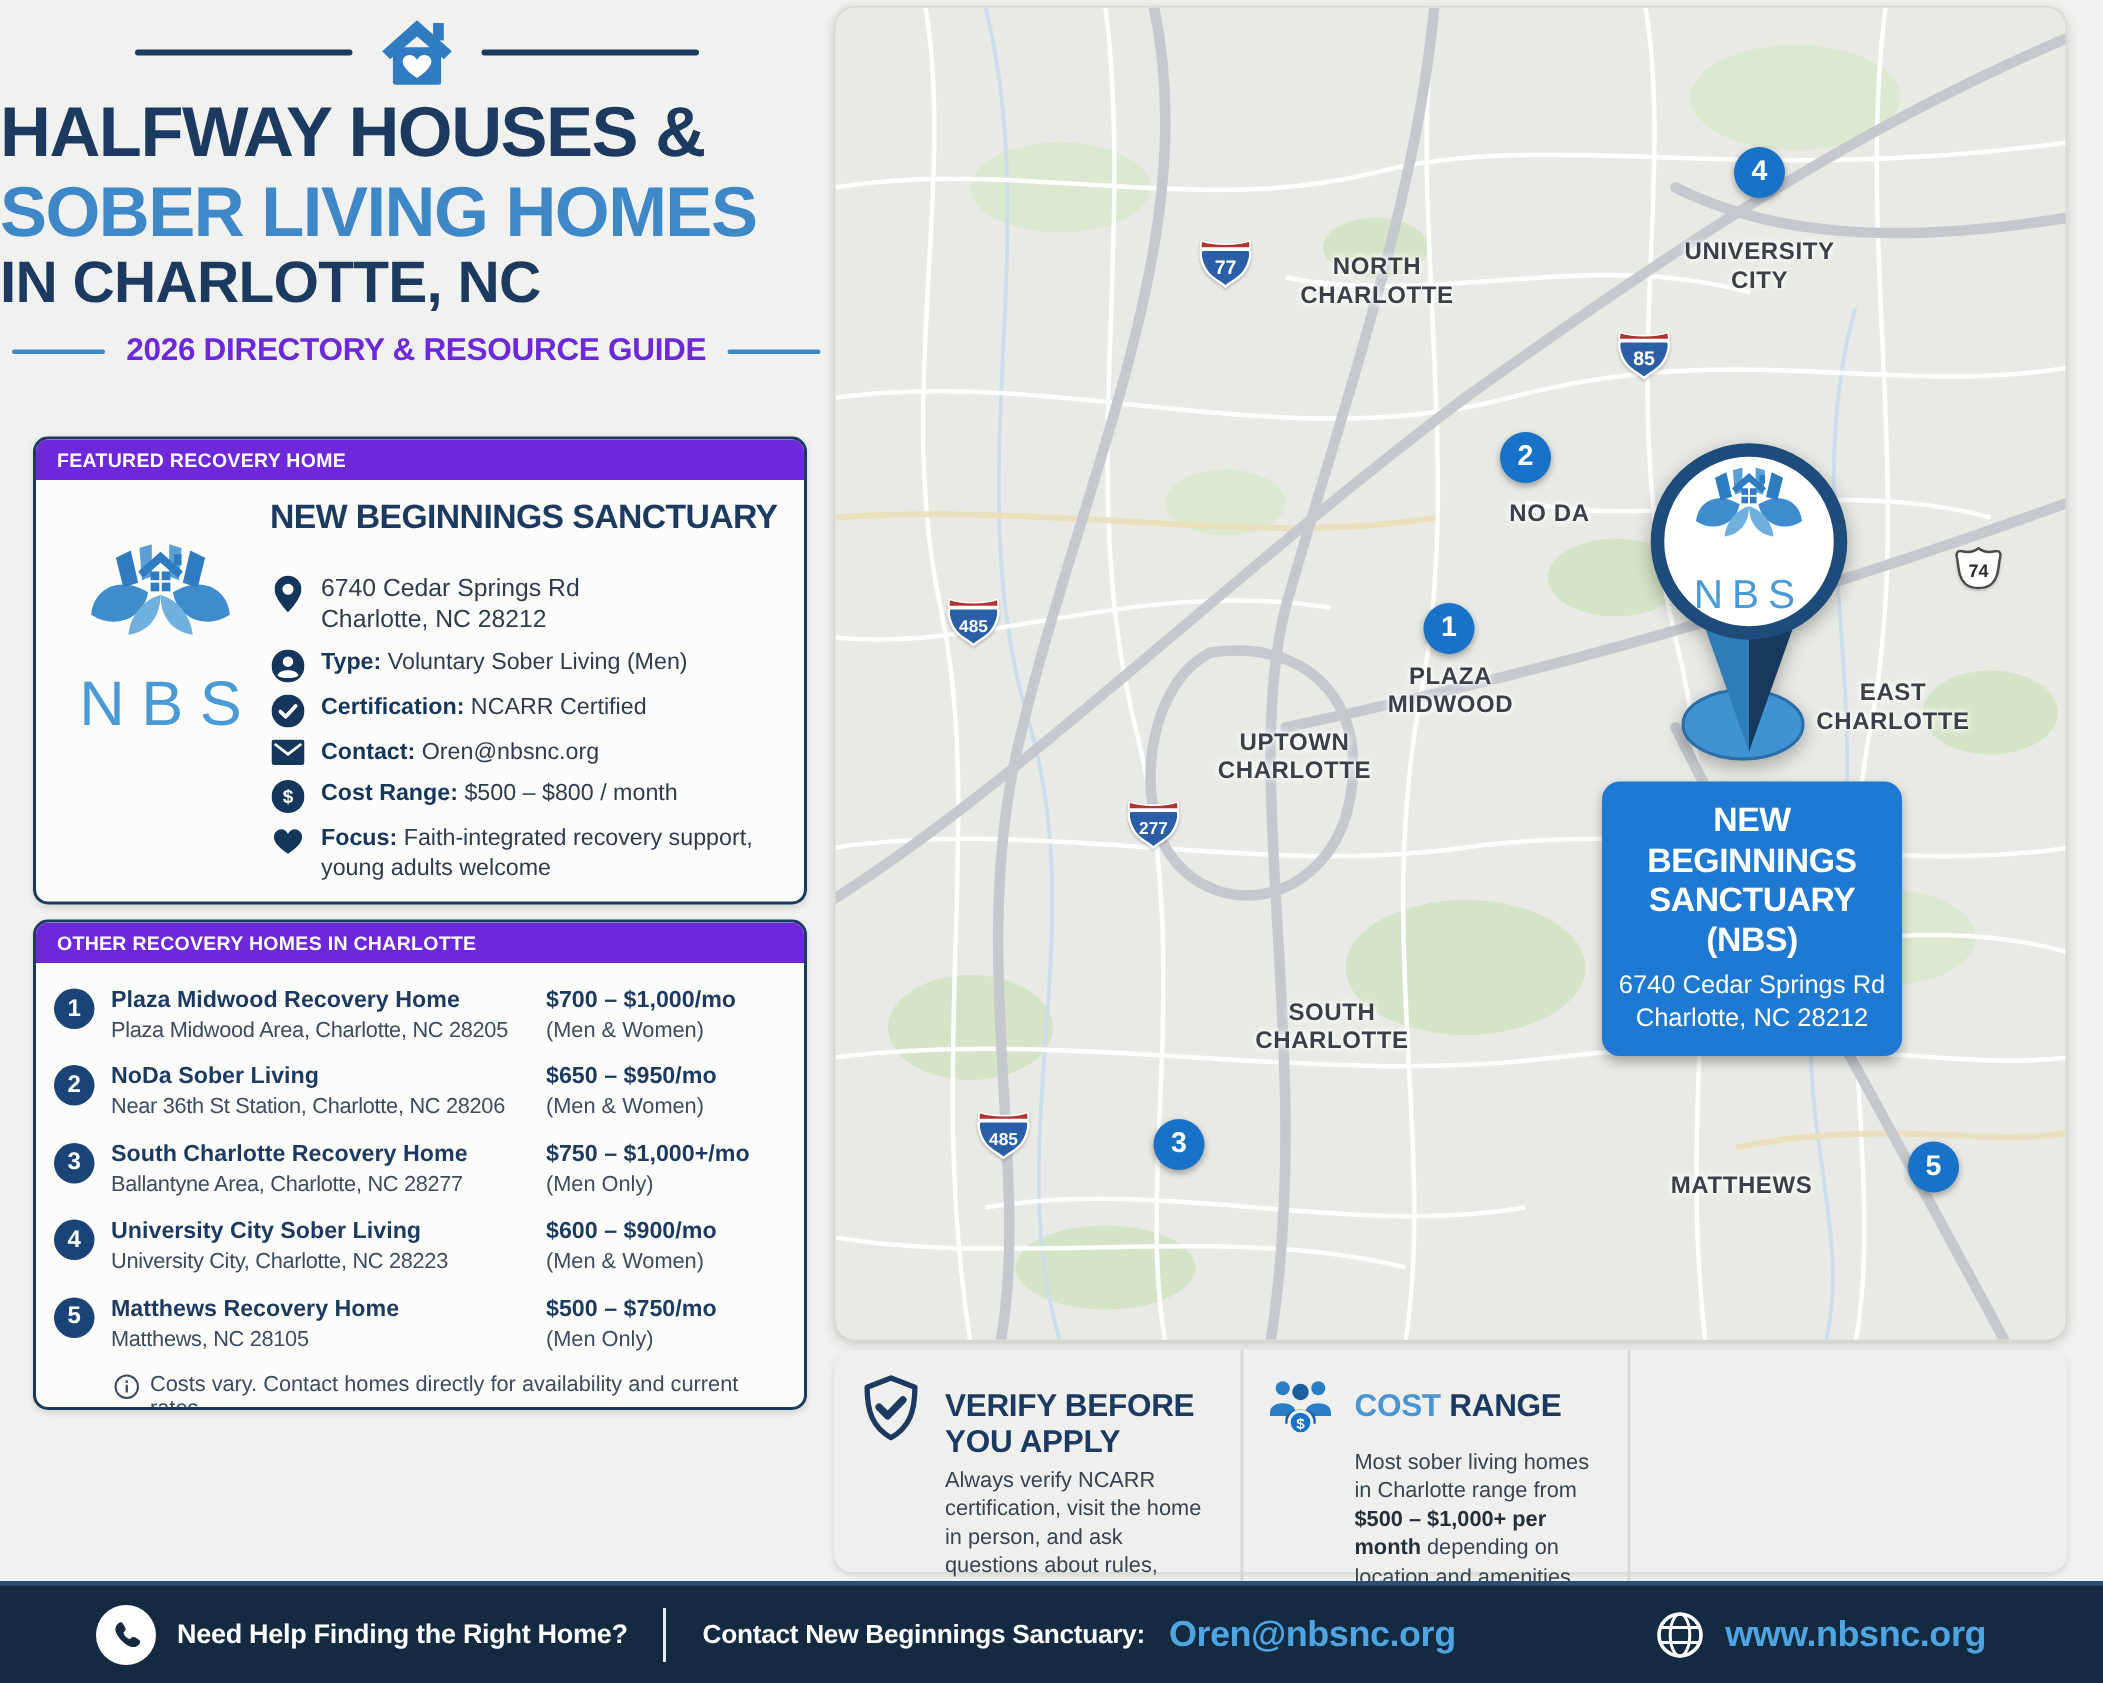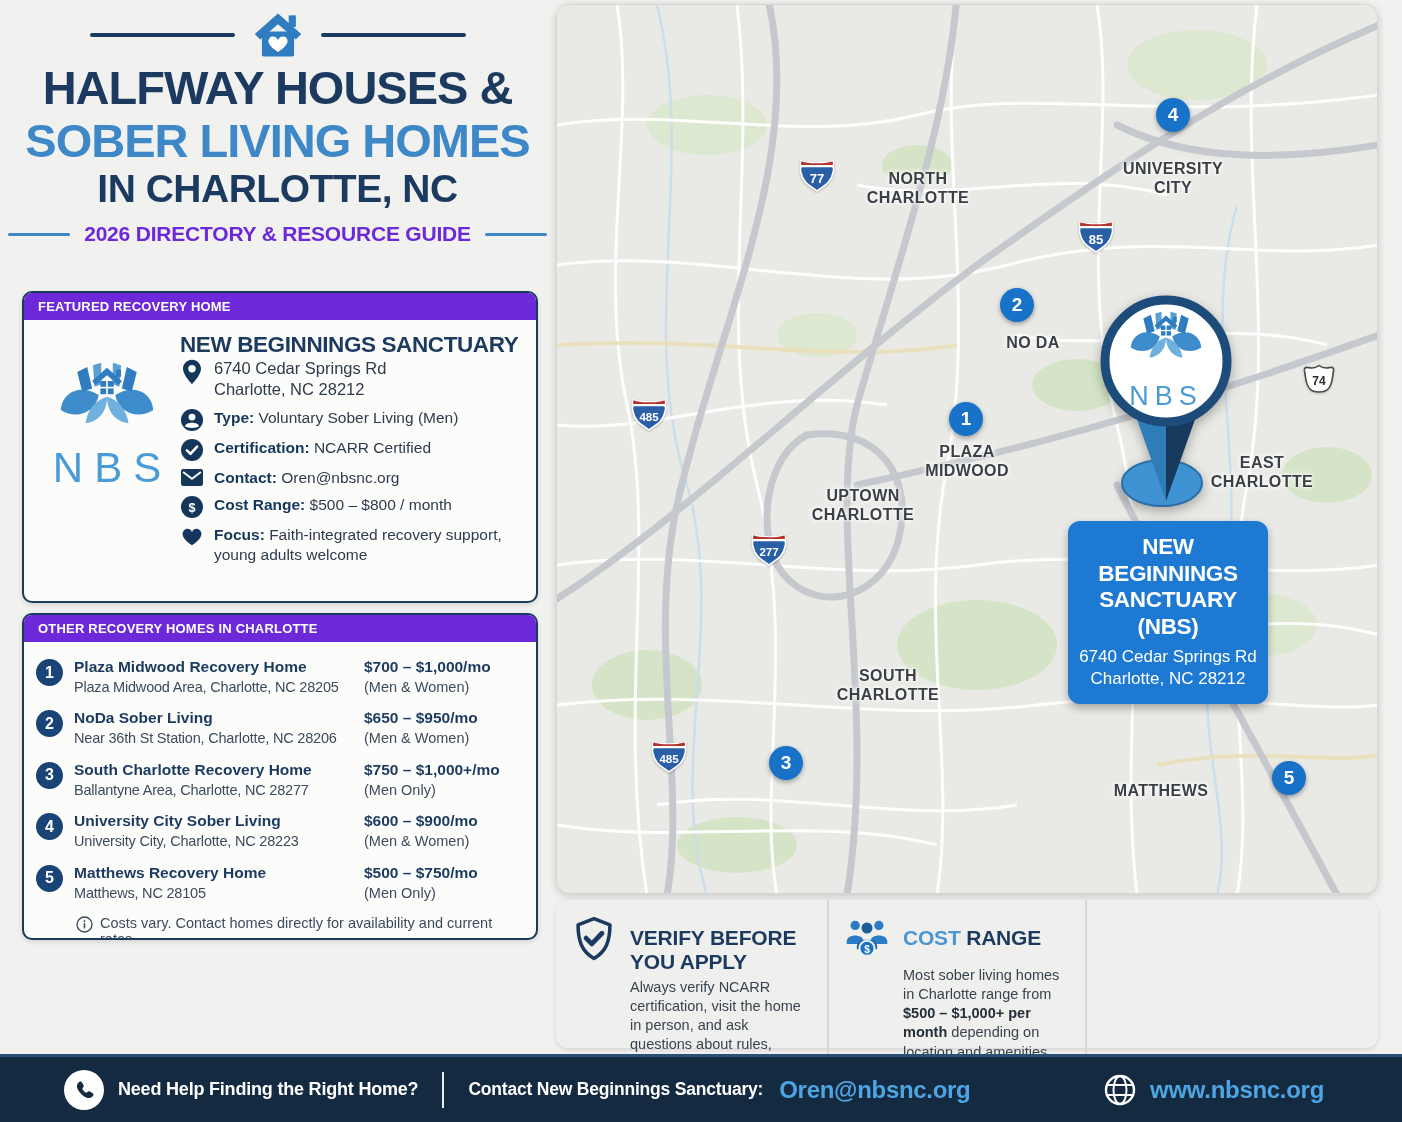--- a/index.html
+++ b/index.html
@@ -1,20 +1,20 @@
 <!DOCTYPE html>
 <html><head>
 <meta charset="utf-8">
 <style>
   * { margin:0; padding:0; box-sizing:border-box; }
   body { font-family:"Liberation Sans", sans-serif; background:#e5e6e3; }
   .page { position:relative; width:1402px; height:1122px; background:#f1f2ef; overflow:hidden; }
 
   
-  .title-block { position:absolute; left:0; top:10px; width:555px; text-align:center; }
+  .title-block { position:absolute; left:0; top:10px; width:555px; }
   .house-divider { display:flex; align-items:center; justify-content:center; gap:14px; margin-bottom:2px; }
   .house-divider .hline { width:145px; height:4px; background:#1c3a5f; border-radius:2px; }
   .house-divider svg { width:58px; height:50px; }
   .title-l1, .title-l3 { display:block; color:#1c3a5f; font-weight:bold; }
   .title-l2 { display:block; color:#3e88c8; font-weight:bold; }
   .title-l1 { font-size:47px; letter-spacing:-1px; line-height:1.12; }
   .title-l2 { font-size:47px; letter-spacing:-1px; line-height:1.12; }
   .title-l3 { font-size:39px; letter-spacing:-0.5px; line-height:1.15; }
   .subtitle-row { display:flex; align-items:center; justify-content:center; gap:14px; margin-top:10px; }
   .subtitle-row .sline { width:62px; height:3px; background:#3e88c8; border-radius:2px; }
@@ -23,21 +23,21 @@
 
   
   .card { position:absolute; background:#fcfcfb; border:2px solid #1a3a5e; border-radius:10px; overflow:hidden; box-shadow:0 2px 5px rgba(0,0,0,0.12); }
   .card-header { background:#6d28d9; color:#fff; font-weight:bold; font-size:13px; letter-spacing:0.2px; padding:6px 14px; }
   .featured-card { left:22px; top:291px; width:516px; height:312px; }
   .featured-body { display:flex; padding:12px 14px 10px 10px; }
   .nbs-logo { width:146px; flex:0 0 146px; text-align:center; padding-top:30px; }
   .nbs-logo svg { width:100px; height:76px; }
   .nbs-logo-text { font-size:42px; color:#4a9bd5; letter-spacing:11px; padding-left:11px; margin-top:2px; }
   .featured-info { flex:1; min-width:0; }
-  .featured-name { color:#1c3a5f; font-weight:bold; font-size:22.5px; letter-spacing:-0.4px; margin-bottom:0; white-space:nowrap; }
+  .featured-name { color:#1c3a5f; font-weight:bold; font-size:22.5px; letter-spacing:-0.4px; margin-bottom:24px; white-space:nowrap; }
   .frow { display:flex; align-items:flex-start; gap:10px; margin-bottom:7px; }
   .frow .ficon { flex:0 0 24px; display:flex; justify-content:center; padding-top:1px; }
   .frow .ftext { font-size:15.5px; color:#2f3b4c; line-height:1.3; }
   .frow .ftext b { color:#14365a; }
   .address-text { font-size:16.5px; color:#2f3b4c; line-height:1.3; }
   .address-text span { display:block; }
 
   .other-card { left:22px; top:613px; width:516px; height:327px; }
   .other-body { padding:10px 14px 8px 12px; }
   .orow { display:grid; grid-template-columns:38px 1fr 158px; align-items:flex-start; padding:5px 0 6px 0; }

